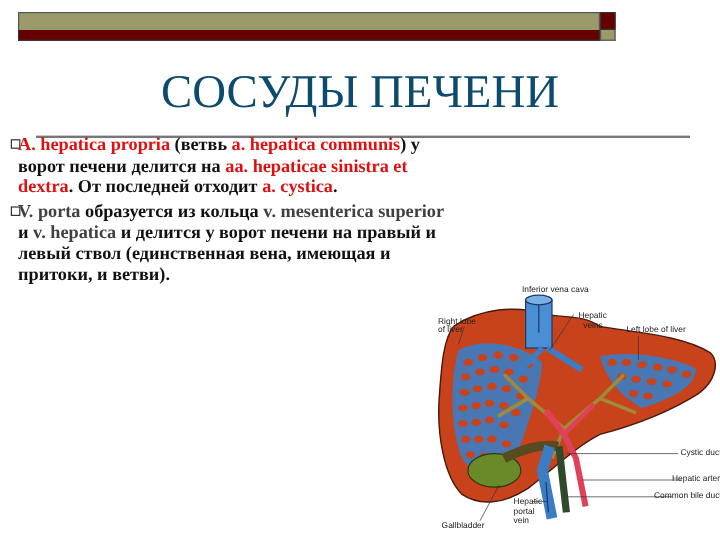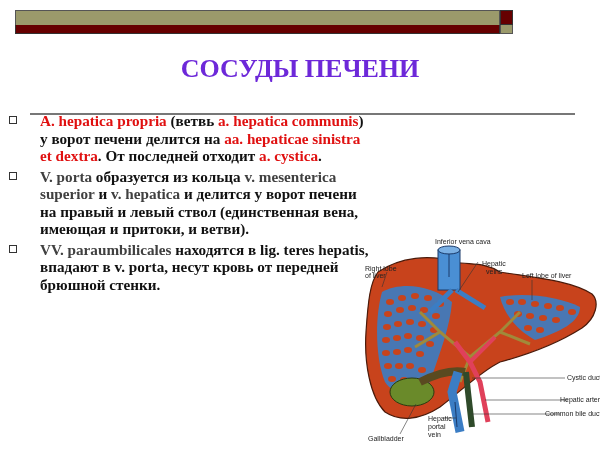--- a/index.html
+++ b/index.html
@@ -4,26 +4,26 @@
 <style>
   * { margin:0; padding:0; box-sizing:border-box; }
   html, body { width:600px; height:450px; background:#ffffff; overflow:hidden; }
   body { position:relative; font-family:"Liberation Serif", "DejaVu Serif", serif; }
 
   .topbar-olive { position:absolute; left:15px; top:10px; width:485px; height:15px; background:#9b9a6b; border:1px solid #555; border-bottom:none; }
   .topbar-red { position:absolute; left:15px; top:25px; width:485px; height:9px; background:#660000; border:1px solid #333; border-top:none; }
   .topbar-sq-red { position:absolute; left:500px; top:10px; width:13px; height:15px; background:#660000; border:1px solid #333; }
   .topbar-sq-olive { position:absolute; left:500px; top:25px; width:13px; height:9px; background:#9b9a6b; border:1px solid #555; border-top:none; }
 
-  .title { position:absolute; left:0; top:54px; width:600px; text-align:center; font-family:"Liberation Serif", serif; font-weight:bold; font-size:26px; color:#6d28d9; letter-spacing:0px; }
+  .title { position:absolute; left:0; top:54px; width:600px; text-align:center; font-family:"Liberation Serif", serif; font-weight:normal; font-size:39px; color:#0c4a6e; letter-spacing:0px; }
 
   .sep { position:absolute; left:30px; top:113px; width:545px; height:2px; background:#777; }
 
   .bullets { position:absolute; left:0; top:112px; width:370px; }
-  .bullet { position:relative; padding-left:40px; font-size:15.2px; line-height:17.5px; font-weight:bold; color:#111; margin-bottom:3px; }
+  .bullet { position:relative; padding-left:15px; font-size:15.2px; line-height:17.5px; font-weight:bold; color:#111; margin-bottom:3px; }
   .bullet .box { position:absolute; left:9px; top:4px; width:8px; height:8px; border:1px solid #333; background:#fff; }
   .red { color:#e01010; }
   .blue { color:#404040; }
 
   .liver { position:absolute; left:360px; top:232px; width:240px; height:218px; }
   .lbl { position:absolute; font-family:"Liberation Sans", sans-serif; font-size:7px; color:#222; line-height:8px; white-space:nowrap; }
 </style>
 </head>
 <body>
 
@@ -33,21 +33,20 @@
   <div class="topbar-sq-red"></div>
   <div class="topbar-sq-olive"></div>
 </div>
 
 <div class="title">СОСУДЫ ПЕЧЕНИ</div>
 <div class="sep"></div>
 
 <div class="bullets" id="bullets">
     <div class="bullet"><span class="box"></span><span class="red">A. hepatica propria</span><span> (ветвь </span><span class="red">a. hepatica communis</span><span>) у ворот печени делится на </span><span class="red">aa. hepaticae sinistra et dextra</span><span>. От последней отходит </span><span class="red">a. cystica</span><span>.</span></div>
     <div class="bullet"><span class="box"></span><span class="blue">V. porta</span><span> образуется из кольца </span><span class="blue">v. mesenterica superior</span><span> и </span><span class="blue">v. hepatica</span><span> и делится у ворот печени на правый и левый ствол (единственная вена, имеющая и притоки, и ветви).</span></div>
-    <div class="bullet"><span class="box"></span><span class="blue">VV. paraumbilicales</span><span> находятся в lig. teres hepatis, впадают в v. porta, несут кровь от передней брюшной стенки.</span></div>
   </div>
 
 <div class="liver">
   <svg width="240" height="218" viewBox="0 0 240 218">
 
     <path d="M18,40 C40,25 70,22 95,30 C110,33 125,30 140,40 C170,45 210,48 232,62 C240,70 236,86 222,96 C200,110 170,122 140,130 C120,140 100,160 80,175 C60,188 40,190 25,180 C10,165 4,130 6,100 C8,70 10,50 18,40 Z" fill="#c8431c" stroke="#4a1a0a" stroke-width="1.2"></path>
 
     <g fill="#3b7dc4" opacity="0.9">
       <path d="M22,60 C40,50 70,52 92,70 C90,95 80,120 70,150 C55,165 35,165 25,150 C15,125 15,85 22,60 Z"></path>
       <path d="M140,65 C165,60 200,65 220,75 C220,90 200,100 175,108 C160,100 145,85 140,65 Z"></path>

